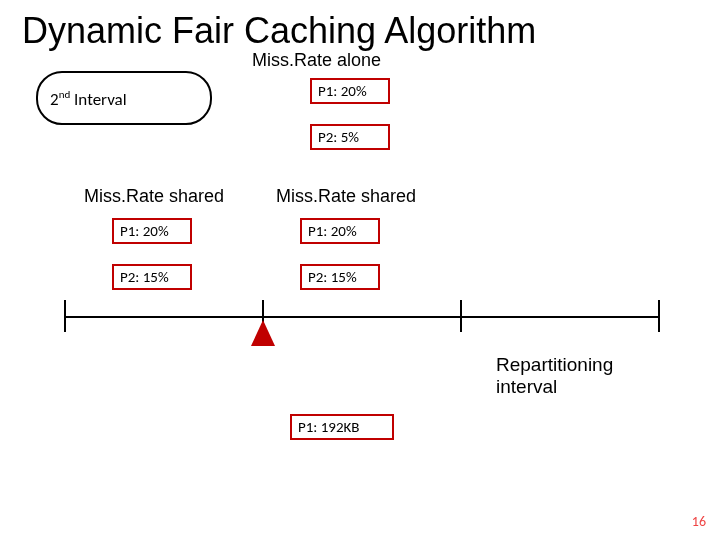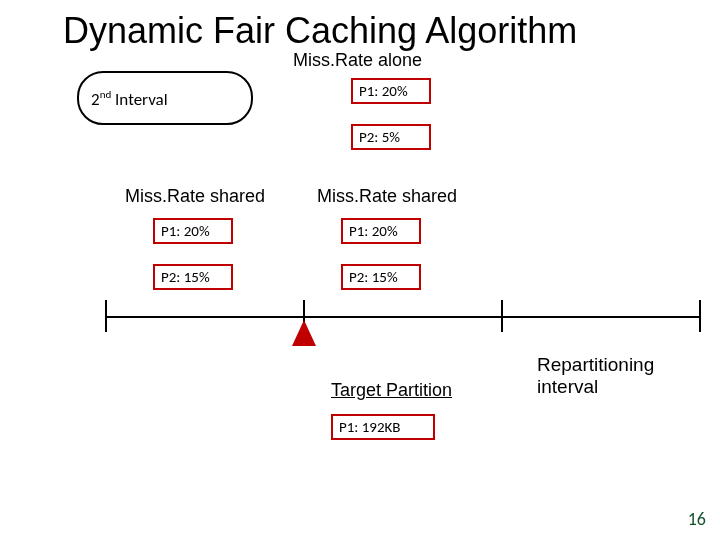--- a/index.html
+++ b/index.html
@@ -10,21 +10,21 @@
     background: #ffffff;
     font-family: Calibri, Arial, sans-serif;
     color: #000;
     position: relative;
   }
   .stage {
     position: relative;
     width: 720px;
     height: 540px;
   }
-  .abs { position: absolute; margin-left: 41px; }
+  .abs { position: absolute; }
   .title {
     font-family: Arial, Helvetica, sans-serif;
     font-size: 36px;
     left: 22px;
     top: 10px;
     letter-spacing: 0px;
   }
   .subtitle {
     font-family: Arial, Helvetica, sans-serif;
     font-size: 18px;
@@ -79,22 +79,22 @@
     font-family: Arial, Helvetica, sans-serif;
     font-size: 18px;
     text-decoration: underline;
   }
   .repart {
     font-family: Arial, Helvetica, sans-serif;
     font-size: 19px;
     line-height: 1.15;
   }
   .pagenum {
-    font-size: 18px;
-    color: #14532d;
+    font-size: 14px;
+    color: #ef4444;
   }
   sup { font-size: 0.65em; vertical-align: super; }
 </style>
 </head>
 <body>
 
 <div class="stage">
 
   <div class="abs title">Dynamic Fair Caching Algorithm</div>
 
@@ -118,21 +118,20 @@
   <div class="abs redbox w1" style="left:300px; top:264px;">P2: 15%</div>
 
   <div class="abs hline" style="left:64px; top:316px; width:596px;"></div>
   <div class="abs tick" style="left:64px;  top:300px;"></div>
   <div class="abs tick" style="left:262px; top:300px;"></div>
   <div class="abs tick" style="left:460px; top:300px;"></div>
   <div class="abs tick" style="left:658px; top:300px;"></div>
 
   <div class="abs triangle" style="left:251px; top:320px;"></div>
 
-  <div class="abs target-label" style="left:290px; top:380px;">Target Partition</div>
   <div class="abs redbox w2" style="left:290px; top:414px;">P1: 192KB</div>
 
   <div class="abs repart" style="left:496px; top:354px;">
     <span>Repartitioning</span><br>
     <span>interval</span>
   </div>
 
   <div class="abs pagenum" style="right:14px; bottom:10px;">16</div>
 
 </div>

